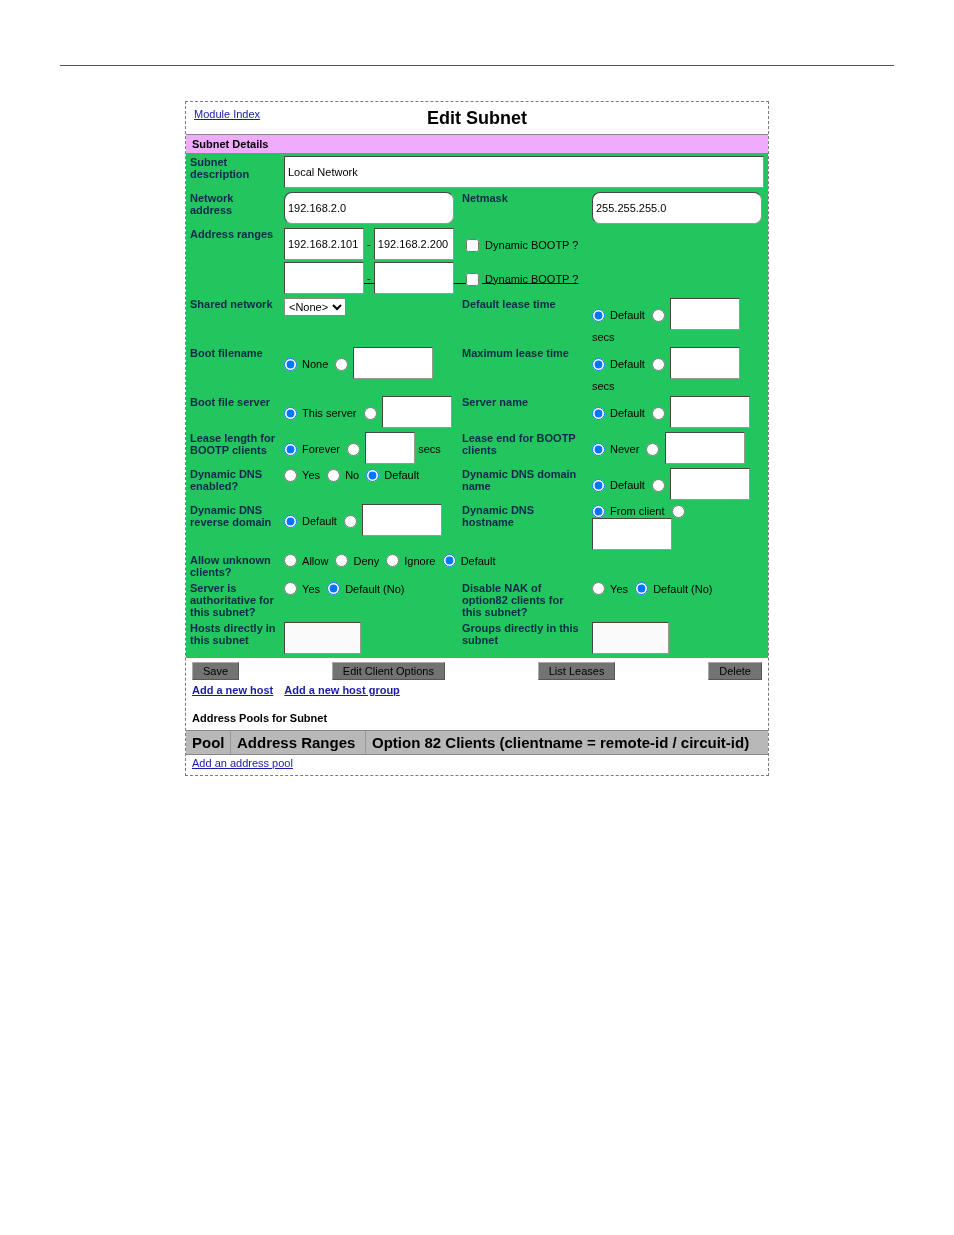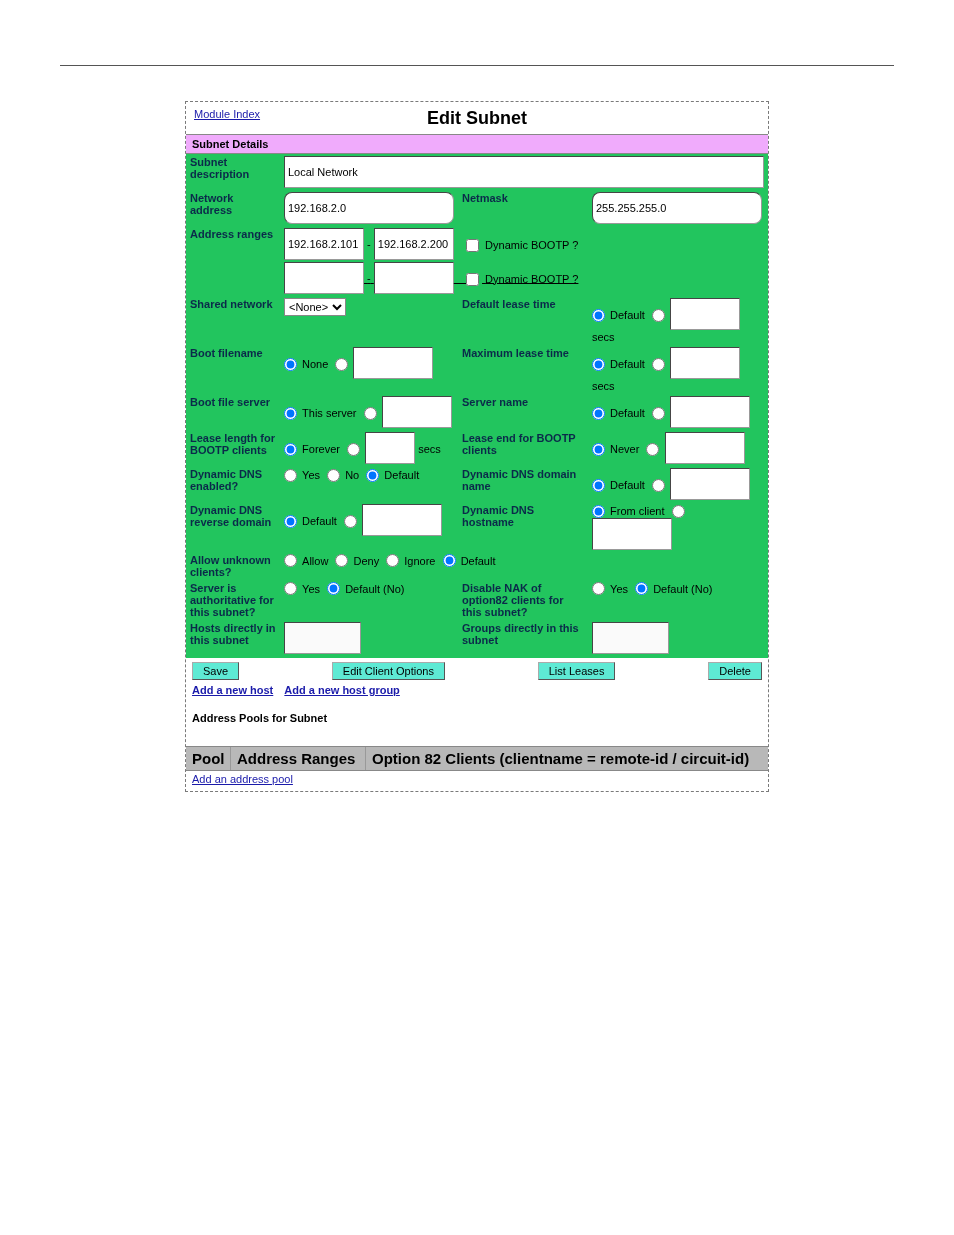--- a/index.html
+++ b/index.html
@@ -101,36 +101,36 @@
   input[type=checkbox] { margin: 0 3px 0 0; vertical-align: middle; }
   .rad-lbl { font-size: 11px; vertical-align: middle; margin-right: 4px; }
   .action-row {
     padding: 4px 6px 2px 6px;
     background: #fff;
   }
   button.btn {
     font-size: 11px;
     font-family: Arial, sans-serif;
     padding: 2px 10px;
-    background: #5eead4;
+    background: #737373;
     border: 1px outset #aaa;
   }
   .links-row {
     padding: 2px 6px 6px 6px;
     font-size: 11px;
   }
   .links-row a {
     color: #1a1aaa;
     text-decoration: underline;
     margin-right: 8px;
     font-weight: bold;
   }
   .pools-title {
     font-weight: bold;
-    padding: 10px 6px 22px 6px;
+    padding: 10px 6px 6px 6px;
     font-size: 11px;
   }
   .pool-header-row {
     background: #b8b8b8;
     display: flex;
     font-size: 15px;
     font-weight: bold;
     border-top: 1px solid #888;
     border-bottom: 1px solid #888;
   }

